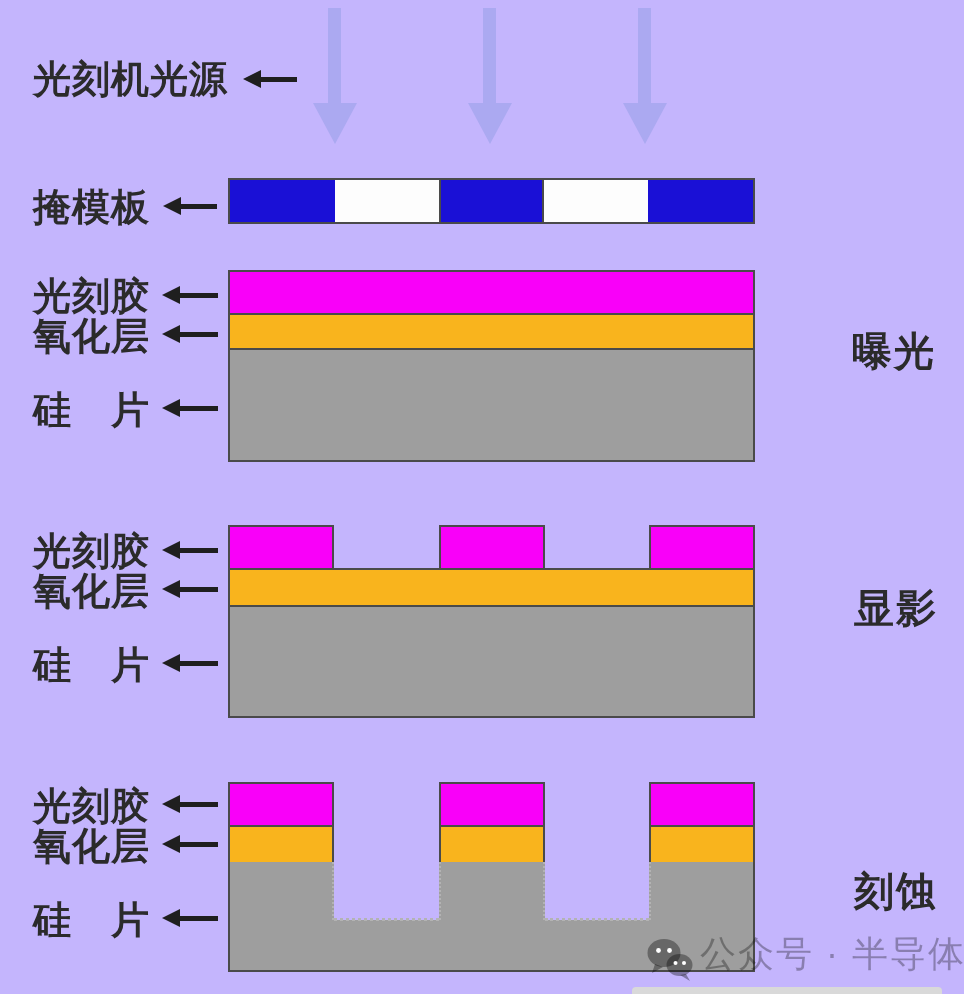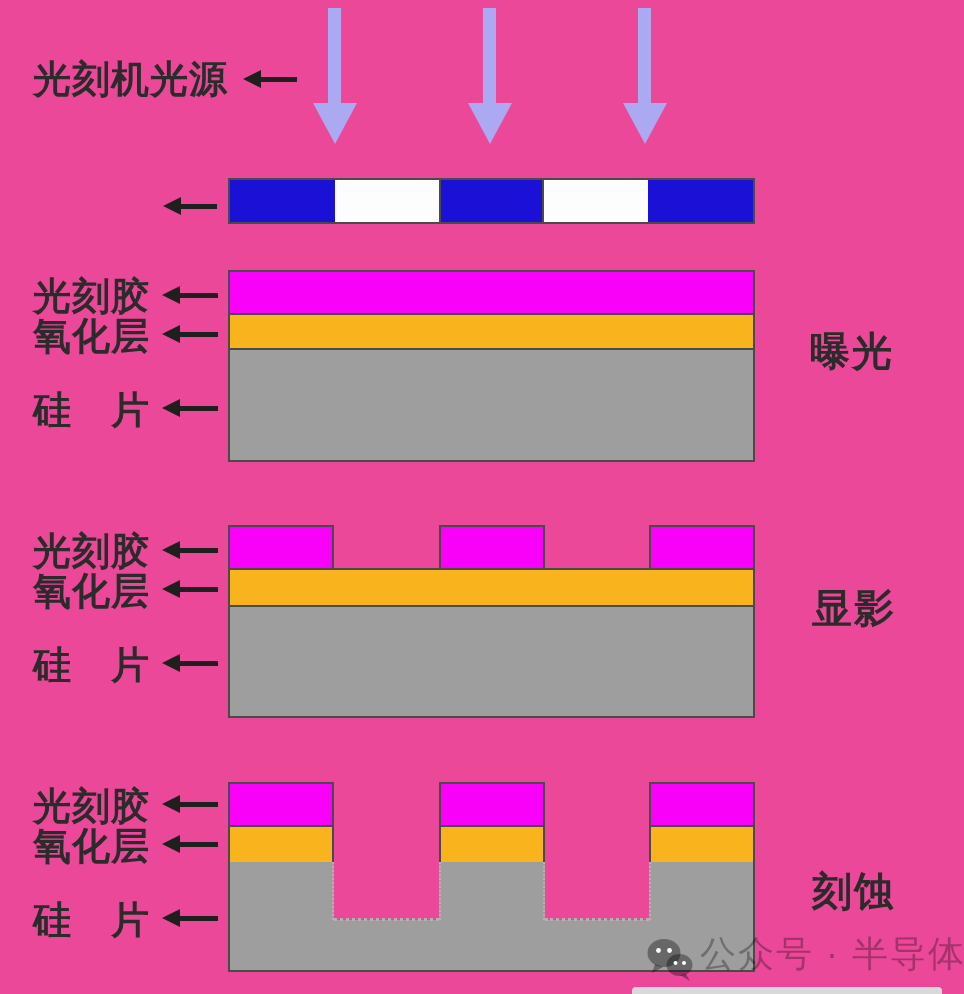--- a/index.html
+++ b/index.html
@@ -1,27 +1,27 @@
 <!DOCTYPE html>
 <html style="--mask_blue: #1a10d6; --resist_magenta: #f900f9; --oxide_orange: #f9b41d; --silicon_gray: #9e9e9e; --light_ray: #aba9f1; --ink: #2b2b2b; --border_dark: #4a4a4a; --etch_dotted: #b3b3b3; --watermark_gray: rgba(0,0,0,0.30); --bottom_bar: #d9d9d9;"><head>
 <meta charset="utf-8">
 <style>
   html,body{margin:0;padding:0;background:#ffffff;}
   .canvas{
-    position:relative;width:964px;height:994px;background:#ec4899;overflow:hidden;
+    position:relative;width:964px;height:994px;background:#c4b5fd;overflow:hidden;
     font-family:"Liberation Sans","DejaVu Sans",sans-serif;
   }
   
   .lbl{
     position:absolute;font-size:38px;line-height:1;font-weight:700;
     color:var(--ink,#2b2b2b);white-space:nowrap;letter-spacing:1px;
   }
   .stage-title{
     position:absolute;font-size:40px;line-height:1;font-weight:700;
-    color:var(--ink,#2b2b2b);white-space:nowrap;letter-spacing:2px;
+    color:var(--ink,#2b2b2b);white-space:nowrap;letter-spacing:2px;margin-left:42px;
   }
   
   .harrow{position:absolute;display:flex;align-items:center;height:18px;}
   .harrow .head{
     width:0;height:0;flex:0 0 auto;
     border-top:9px solid transparent;border-bottom:9px solid transparent;
     border-right:18px solid #1f1f1f;
   }
   .harrow .line{flex:1 1 auto;height:5px;background:#1f1f1f;}
   
@@ -81,20 +81,21 @@
       <div class="shaft"></div>
       <div class="head"></div>
     </div>
 
   <div class="lbl" style="left:33px;top:60px">光刻机光源</div>
   <div class="harrow" style="left:243px;top:70px;width:54px">
       <span class="head"></span>
       <span class="line"></span>
     </div>
 
+  <div class="lbl" style="left:33px;top:188px">掩模板</div>
   <div class="harrow" style="left:163px;top:197px;width:54px">
       <span class="head"></span>
       <span class="line"></span>
     </div>
   <div class="mask-bar">
     <div class="mask-seg" style="left:0;width:105px"></div>
     <div class="mask-seg" style="left:209px;width:105px;border-left:2px solid var(--border_dark);border-right:2px solid var(--border_dark)"></div>
     <div class="mask-seg" style="left:418px;width:105px"></div>
   </div>
 

